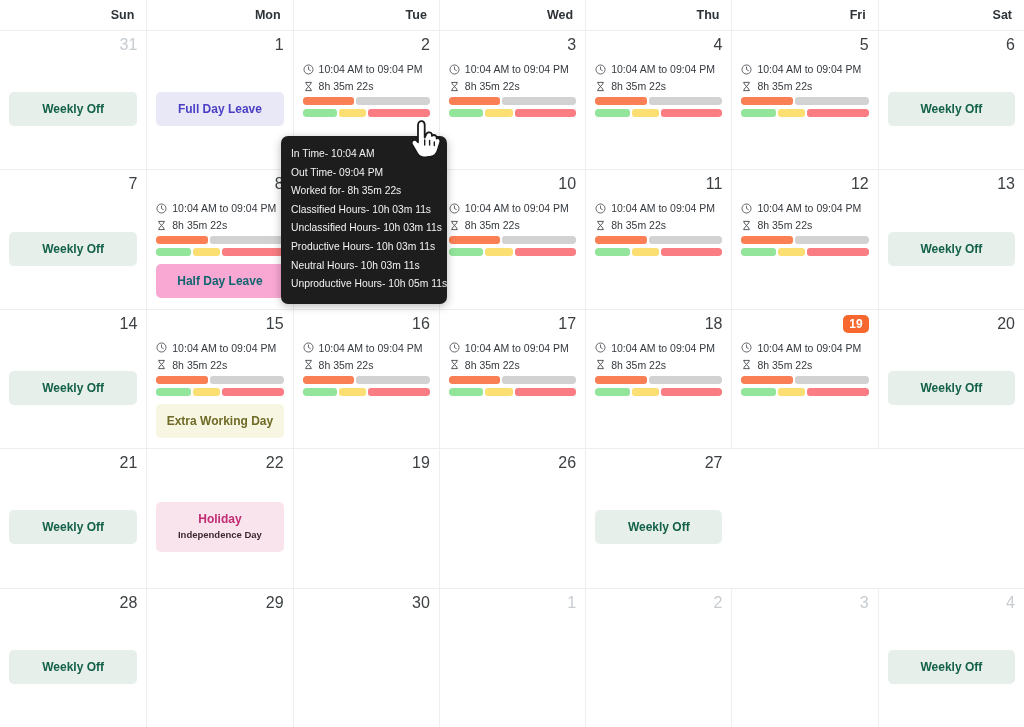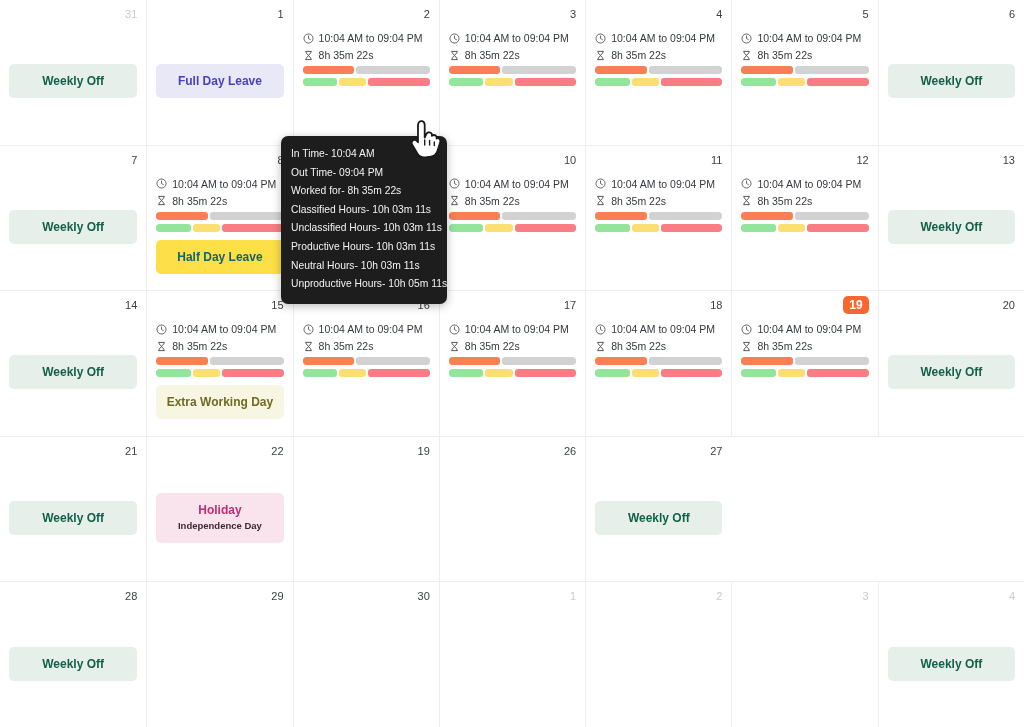--- a/index.html
+++ b/index.html
@@ -64,21 +64,21 @@
   .day-cell:first-child { border-left: none; }
 
   .daynum-row {
     display: flex;
     justify-content: flex-end;
     align-items: flex-start;
     height: 18px;
     flex: none;
   }
   .daynum {
-    font-size: 11px;
+    font-size: 16px;
     color: #3c4043;
     line-height: 16px;
   }
   .daynum.muted { color: #c7ccd1; }
   .daynum.today {
     background: #f6682f;
     color: #ffffff;
     font-weight: 600;
     border-radius: 5px;
     padding: 2px 6px;
@@ -167,20 +167,29 @@
     top: 119px;
     z-index: 60;
     pointer-events: none;
   }
 </style>
 </head>
 <body>
 
 <div id="calendar-root">
 
+  <div class="weekday-header" id="weekday-header">
+      <div class="weekday-cell">Sun</div>
+      <div class="weekday-cell">Mon</div>
+      <div class="weekday-cell">Tue</div>
+      <div class="weekday-cell">Wed</div>
+      <div class="weekday-cell">Thu</div>
+      <div class="weekday-cell">Fri</div>
+      <div class="weekday-cell">Sat</div>
+    </div>
 
   <div class="weeks" id="weeks-container">
       <div class="week-row">
         <div class="day-cell">
           <div class="daynum-row">
             <span class="daynum muted">31</span>
           </div>
           <div class="cell-body">
             <div class="pill-wrap">
               <div class="pill" style="background: rgb(230, 239, 234); color: rgb(20, 97, 74);"><span>Weekly Off</span></div>
@@ -376,21 +385,21 @@
                 <div class="seg" style="width: 41%; background: rgb(251, 127, 85);"></div>
                 <div class="seg" style="width: 59%; background: rgb(210, 210, 210);"></div>
               </div>
               <div class="bar-bottom">
                 <div class="seg" style="width: 28%; background: rgb(147, 229, 156);"></div>
                 <div class="seg" style="width: 22%; background: rgb(251, 223, 114);"></div>
                 <div class="seg" style="width: 50%; background: rgb(249, 125, 130);"></div>
               </div>
             </div>
             <div class="pill-wrap top-align">
-              <div class="pill" style="background: #fde047; color: rgb(17, 101, 111); margin-top: 4px;"><span>Half Day Leave</span></div>
+              <div class="pill" style="background: #f9a8d4; color: rgb(17, 101, 111); margin-top: 4px;"><span>Half Day Leave</span></div>
             </div>
           </div>
         </div>
         <div class="day-cell">
           <div class="daynum-row">
             <span class="daynum">9</span>
           </div>
           <div class="cell-body"></div>
         </div>
         <div class="day-cell">

